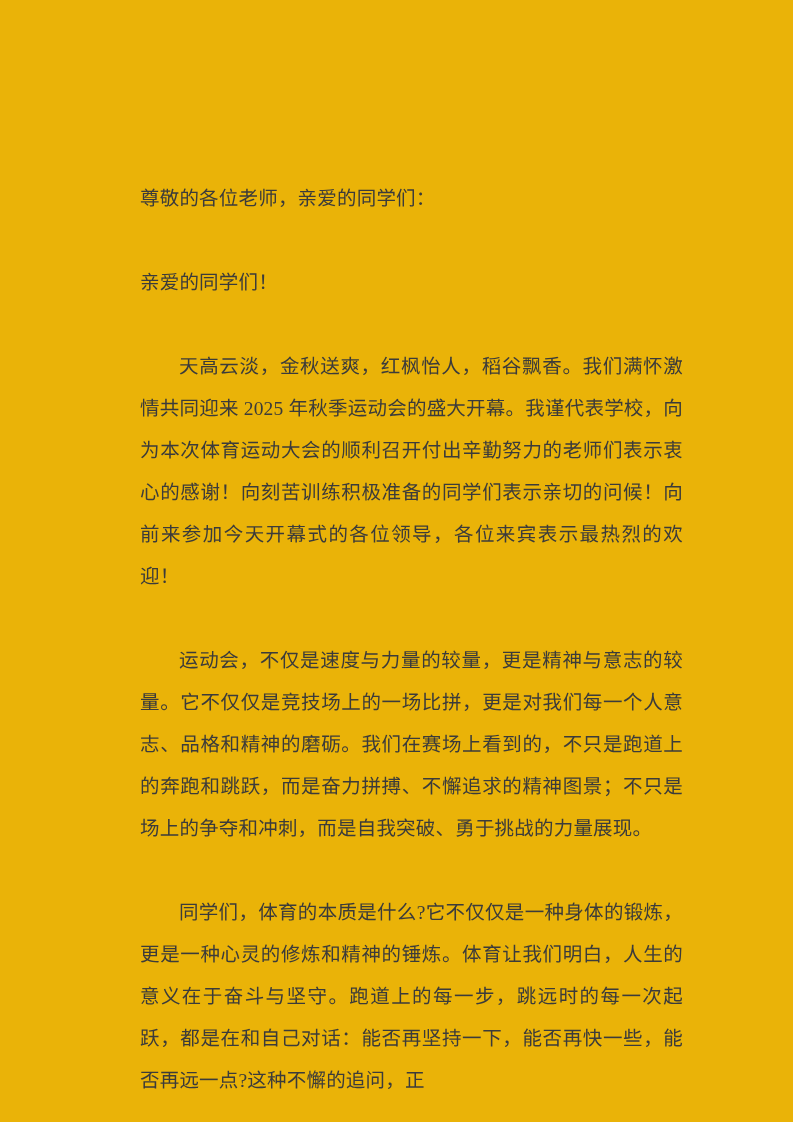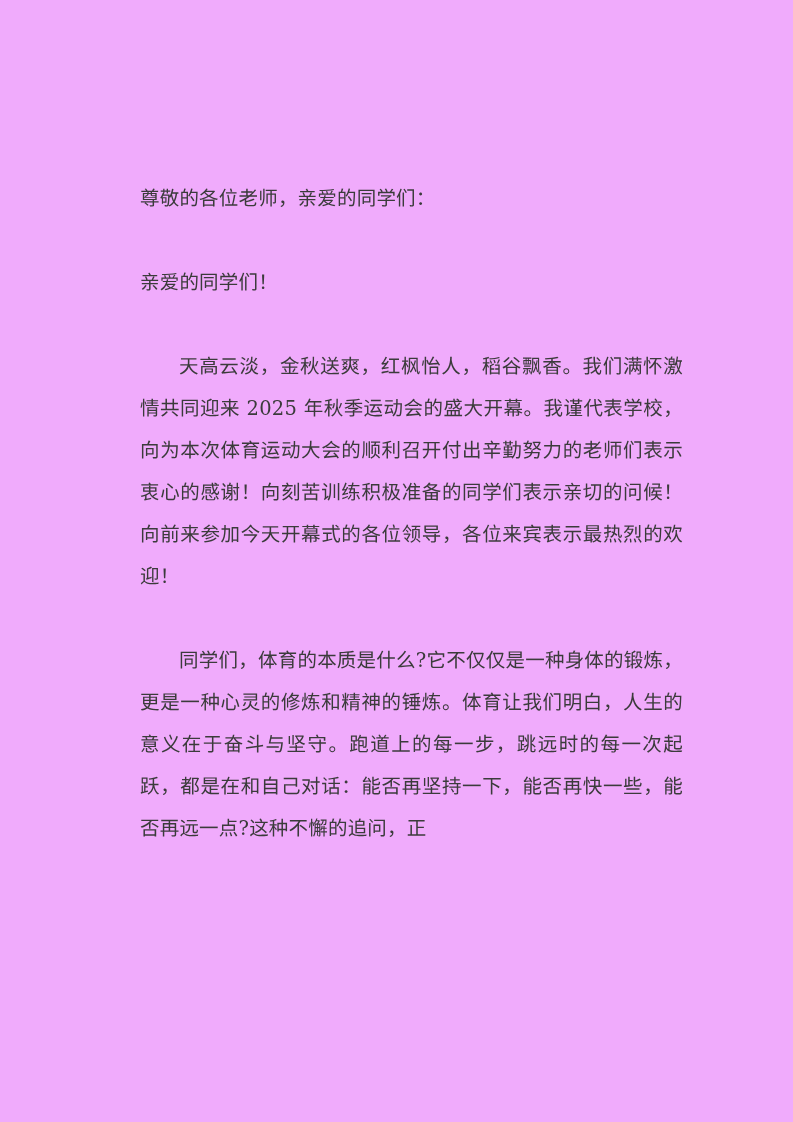--- a/index.html
+++ b/index.html
@@ -7,21 +7,21 @@
     margin: 0;
     padding: 0;
     background: #ffffff;
   }
 
   .page {
     position: relative;
     width: 793px;
     height: 1122px;
     margin: 0 auto;
-    background: #f0abfc;
+    background: #eab308;
     overflow: hidden;
     box-sizing: border-box;
   }
 
   .doc-body {
     position: absolute;
     left: 140px;
     top: 178px;
     width: 543px;
   }
@@ -35,37 +35,39 @@
     text-justify: inter-ideograph;
     margin: 0 0 42px 0;
     letter-spacing: 0.2px;
     word-wrap: break-word;
     overflow-wrap: break-word;
     white-space: normal;
   }
 
   .para.indent {
     text-indent: 2em;
+    font-family: Liberation Serif, serif;
   }
 
   .para.last {
     margin-bottom: 0;
   }
 </style>
 </head>
 <body>
 
 <div class="page">
 
   <div class="doc-body">
 
     <p class="para">尊敬的各位老师，亲爱的同学们：</p>
 
     <p class="para">亲爱的同学们！</p>
 
     <p class="para indent">天高云淡，金秋送爽，红枫怡人，稻谷飘香。我们满怀激情共同迎来 2025 年秋季运动会的盛大开幕。我谨代表学校，向为本次体育运动大会的顺利召开付出辛勤努力的老师们表示衷心的感谢！向刻苦训练积极准备的同学们表示亲切的问候！向前来参加今天开幕式的各位领导，各位来宾表示最热烈的欢迎！</p>
 
+    <p class="para indent">运动会，不仅是速度与力量的较量，更是精神与意志的较量。它不仅仅是竞技场上的一场比拼，更是对我们每一个人意志、品格和精神的磨砺。我们在赛场上看到的，不只是跑道上的奔跑和跳跃，而是奋力拼搏、不懈追求的精神图景；不只是场上的争夺和冲刺，而是自我突破、勇于挑战的力量展现。</p>
 
     <p class="para indent last">同学们，体育的本质是什么?它不仅仅是一种身体的锻炼，更是一种心灵的修炼和精神的锤炼。体育让我们明白，人生的意义在于奋斗与坚守。跑道上的每一步，跳远时的每一次起跃，都是在和自己对话：能否再坚持一下，能否再快一些，能否再远一点?这种不懈的追问，正</p>
 
   </div>
 
 </div>
 
 </body></html>

